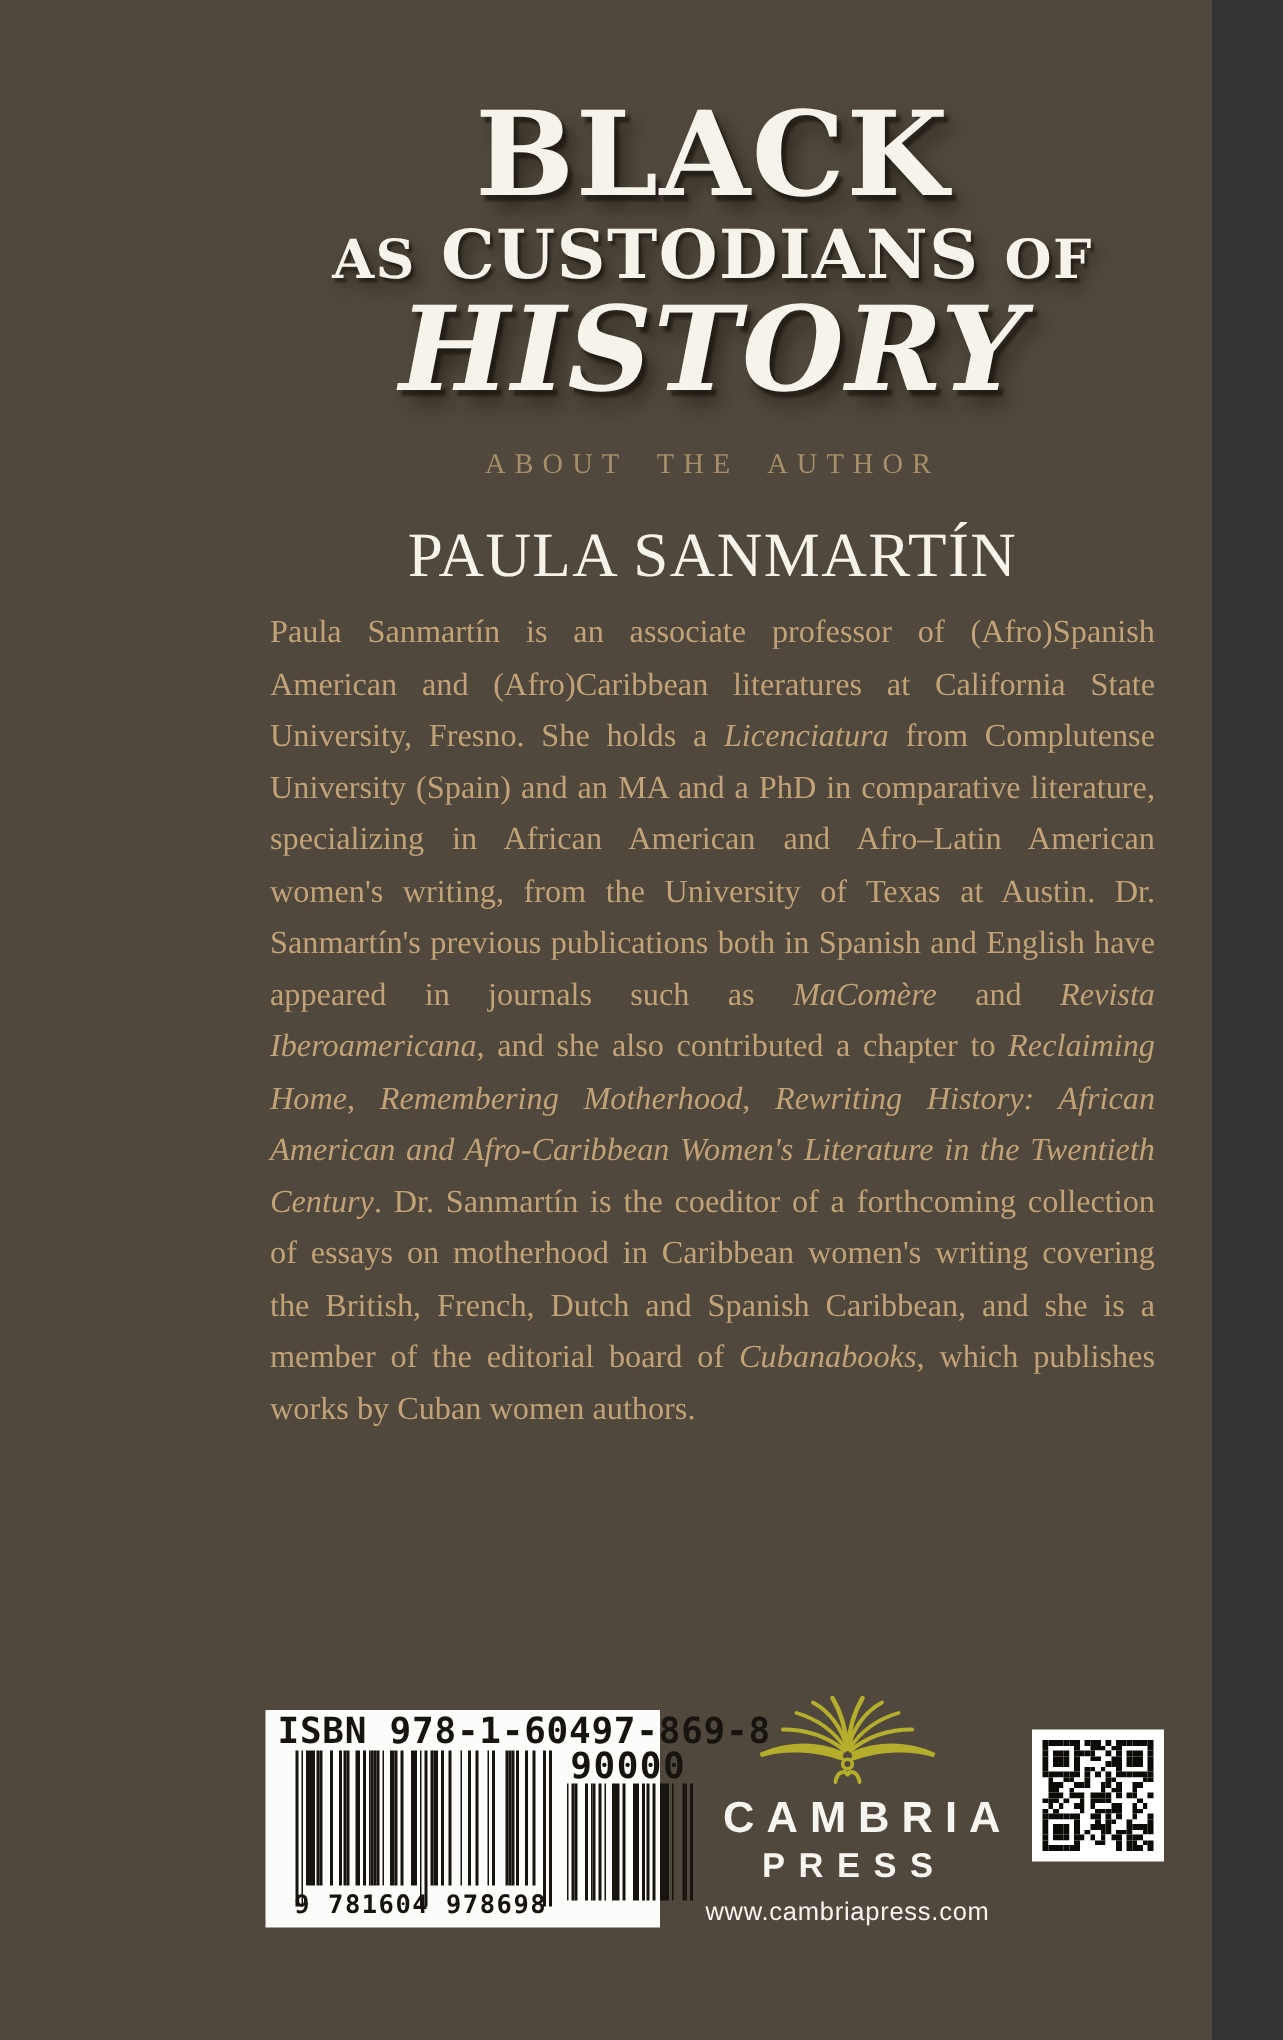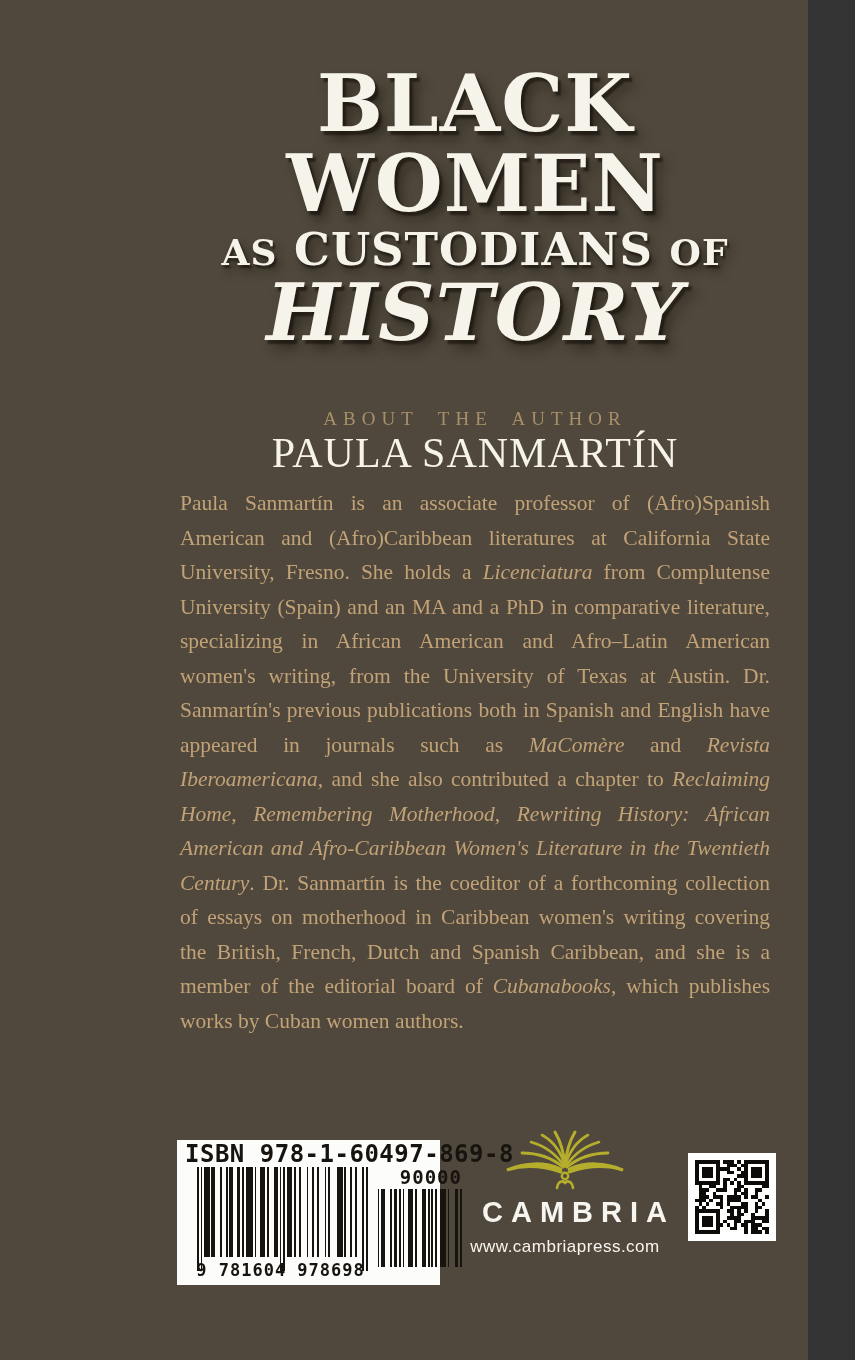--- a/index.html
+++ b/index.html
@@ -33,26 +33,27 @@
     text-shadow:3px 4px 2px rgba(22,17,10,.65), 7px 9px 12px rgba(22,17,10,.5);
   }
   .t-mid{
     font-size:45px;line-height:52px;letter-spacing:1px;
     text-shadow:2px 3px 2px rgba(22,17,10,.65), 5px 7px 10px rgba(22,17,10,.5);
   }
   .t-mid .t-small{font-size:36px;}
   .t-last{line-height:70px;font-style:italic;}
   
   .about-heading{
-    margin-top:59px;
+    margin-top:29px;
     font-size:19px;line-height:23px;
     letter-spacing:6px;word-spacing:9px;
     color:var(--heading-text);
   }
   .author-name{
+    margin-top:27px;
     font-size:42px;line-height:46px;
     letter-spacing:1px;
     color:var(--title-text);
   }
   .bio{
     margin-top:10px;
     text-align:justify;
     font-size:21.5px;line-height:34.5px;
     color:var(--body-text);
   }
@@ -79,22 +80,22 @@
   .main-bars .m.b.g{height:104px;}
   .digits{
     position:absolute;left:-14px;top:92px;width:195px;
     font-family:"DejaVu Sans Mono", monospace;font-weight:bold;
     font-size:17px;line-height:22px;color:var(--bar-color);
     text-align:center;letter-spacing:1px;white-space:nowrap;
   }
   .supp-wrap{margin-left:8px;width:88px;}
   .price-code{
     font-family:"DejaVu Sans Mono", monospace;font-weight:bold;
-    font-size:19px;line-height:21px;color:var(--bar-color);
-    text-align:right;letter-spacing:1px;
+    font-size:24px;line-height:21px;color:var(--bar-color);
+    text-align:center;letter-spacing:1px;
   }
   .supp-bars{height:78px;margin-top:1px;}
   .supp-bars .m{width:1.8px;height:78px;}
   .supp-bars .m.b{background:var(--bar-color);}
   
   .publisher{
     position:absolute;left:450px;top:1128px;width:230px;
     text-align:center;color:#f7f5ef;
     font-family:"Liberation Sans", sans-serif;
   }
@@ -122,21 +123,20 @@
   .qr-grid .q.f{background:#0d0b08;}
 </style>
 </head>
 <body>
 
 <div class="page">
 
   <div class="inner">
     <div class="title-block">
       <div class="t-big">BLACK</div>
-      <div class="t-big">WOMEN</div>
       <div class="t-mid"><span class="t-small">AS</span> <span>CUSTODIANS</span> <span class="t-small">OF</span></div>
       <div class="t-big t-last">HISTORY</div>
     </div>
 
     <div class="about-heading">ABOUT THE AUTHOR</div>
     <div class="author-name">PAULA SANMARTÍN</div>
     <p class="bio"><span>Paula Sanmartín is an associate professor of (Afro)Spanish American and (Afro)Caribbean literatures at California State University, Fresno. She holds a </span><span class="it">Licenciatura</span><span> from Complutense University (Spain) and an MA and a PhD in comparative literature, specializing in African American and Afro–Latin American women's writing, from the University of Texas at Austin. Dr. Sanmartín's previous publications both in Spanish and English have appeared in journals such as </span><span class="it">MaComère</span><span> and </span><span class="it">Revista Iberoamericana</span><span>, and she also contributed a chapter to </span><span class="it">Reclaiming Home</span><span>, </span><span class="it">Remembering Motherhood</span><span>, </span><span class="it">Rewriting History: African American and Afro-Caribbean Women's Literature in the Twentieth Century</span><span>.  Dr. Sanmartín is the coeditor of a forthcoming collection of essays on motherhood in Caribbean women's writing covering the British, French, Dutch and Spanish Caribbean, and she is a member of the editorial board of </span><span class="it">Cubanabooks</span><span>, which publishes works by Cuban women authors.</span></p>
   </div>
 
   <div class="barcode-box">
@@ -313,20 +313,21 @@
 
         <path d="M66,41 C50,34 30,34 12,42 C28,37 48,38 66,44" stroke-width="3" fill="#b5ae2d"></path>
         <path d="M74,41 C90,34 110,34 128,42 C112,37 92,38 74,44" stroke-width="3" fill="#b5ae2d"></path>
 
         <circle cx="70" cy="48" r="3.2" stroke-width="2.4"></circle>
         <path d="M62,60 C63,53 68,52 70,55" stroke-width="2.6"></path>
         <path d="M78,60 C77,53 72,52 70,55" stroke-width="2.6"></path>
       </g>
     </svg>
     <div class="pub-name">CAMBRIA</div>
+    <div class="pub-press">PRESS</div>
     <div class="pub-site">www.cambriapress.com</div>
   </div>
 
   <div class="ebook">
     <div class="qr-box">
       <div class="qr-grid">
           <div class="q f"></div>
           <div class="q f"></div>
           <div class="q f"></div>
           <div class="q f"></div>

